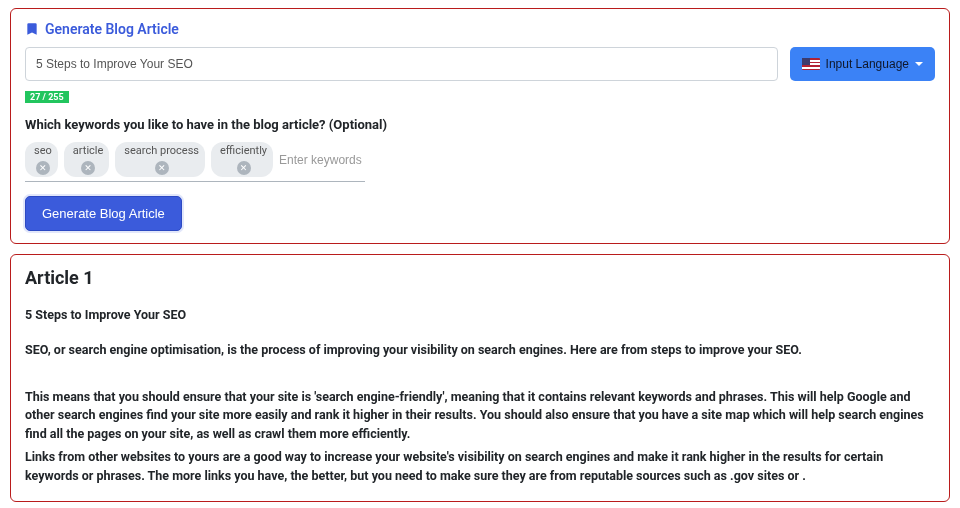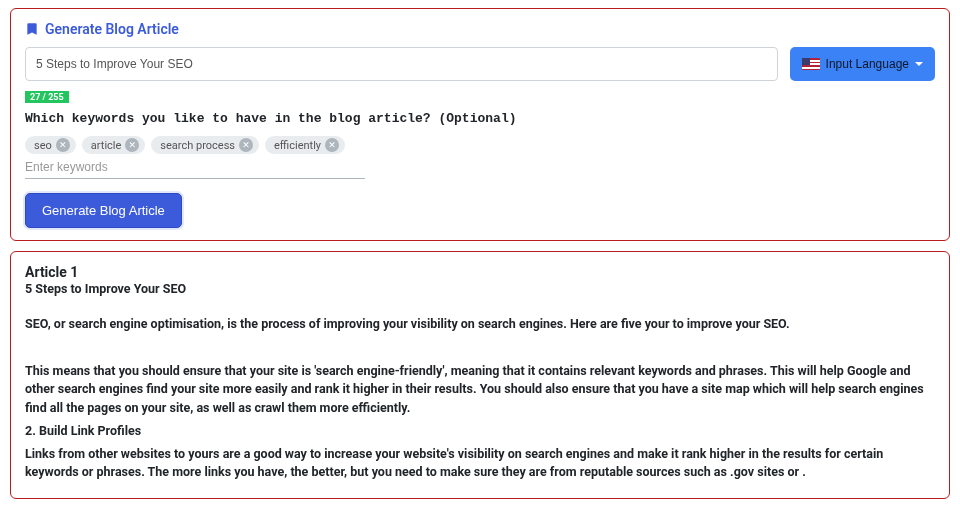--- a/index.html
+++ b/index.html
@@ -89,20 +89,21 @@
   }
   .kw-chip {
     background:#e9ecef;
     border-radius:12px;
     padding:2px 6px 2px 9px;
     font-size:11px;
     color:#555;
     display:flex;
     align-items:center;
     gap:4px;
+    flex-direction:column;
   }
   .kw-chip .x {
     width:14px; height:14px;
     background:#adb5bd;
     border-radius:50%;
     color:#fff;
     display:flex; align-items:center; justify-content:center;
     font-size:9px;
     cursor:pointer;
   }
@@ -115,21 +116,21 @@
     color:#fff;
     border:1px solid #2c49c3;
     border-radius:5px;
     padding:9px 16px;
     font-size:13px;
     font-weight:500;
     cursor:pointer;
     margin-top:14px;
     box-shadow: 0 0 0 2px rgba(59,91,219,0.15);
   }
-  .article-title { font-weight:700; font-size:14px; }
+  .article-title { font-weight:700; font-size:18px; margin-bottom:18px; }
   .article-body { font-size:12.5px; line-height:1.5; }
   .article-body .bold { font-weight:700; }
   .article-body p { margin-bottom:4px; }
 </style>
 </head>
 <body>
 
 <div class="card">
   <div class="card-header">
     <svg class="icon" viewBox="0 0 24 24" fill="#3B5BDB">
@@ -141,21 +142,21 @@
   <div class="title-row">
     <input type="text" class="text-input" value="5 Steps to Improve Your SEO" style="">
     <button class="lang-btn">
       <span class="flag"></span>
       <span>Input Language</span>
       <span class="caret-down"></span>
     </button>
   </div>
 
   <span class="counter">27 / 255</span>
-  <label class="form-label" style="margin-top:8px;font-family:Liberation Mono, monospace;">Which keywords you like to have in the blog article? (Optional)</label>
+  <label class="form-label" style="margin-top:14px;">Which keywords you like to have in the blog article? (Optional)</label>
 
   <div class="kw-row">
     <span class="kw-chip">
       <span>seo</span>
       <span class="x">✕</span>
     </span>
     <span class="kw-chip">
       <span>article</span>
       <span class="x">✕</span>
     </span>
@@ -172,24 +173,23 @@
 
   <button class="primary-btn">Generate Blog Article</button>
 </div>
 
 <div class="card">
   <div class="article-title">Article 1</div>
 
   <div class="article-body">
     <p class="bold">5 Steps to Improve Your SEO</p>
     <p style="height:8px;"></p>
-    <p class="bold">SEO, or search engine optimisation, is the process of improving your visibility on search engines. Here are five your to improve your SEO.</p>
+    <p class="bold">SEO, or search engine optimisation, is the process of improving your visibility on search engines. Here are from steps to improve your SEO.</p>
     <p style="height:8px;"></p>
     <p style="height:8px;"></p>
     <p class="bold">This means that you should ensure that your site is 'search engine-friendly', meaning that it contains relevant keywords and phrases. This will help Google and other search engines find your site more easily and rank it higher in their results. You should also ensure that you have a site map which will help search engines find all the pages on your site, as well as crawl them more efficiently.</p>
-    <p class="bold">2. Build Link Profiles</p>
     <p class="bold">
       <span>Links from other websites to yours are a good way to increase your website's visibility on search engines and make it rank higher in the results for certain keywords or phrases. The more links you have, the better, but you need to make sure they are from reputable sources such as .gov sites or .</span>
       
     </p>
   </div>
 
 </div>
 
 </body></html>

